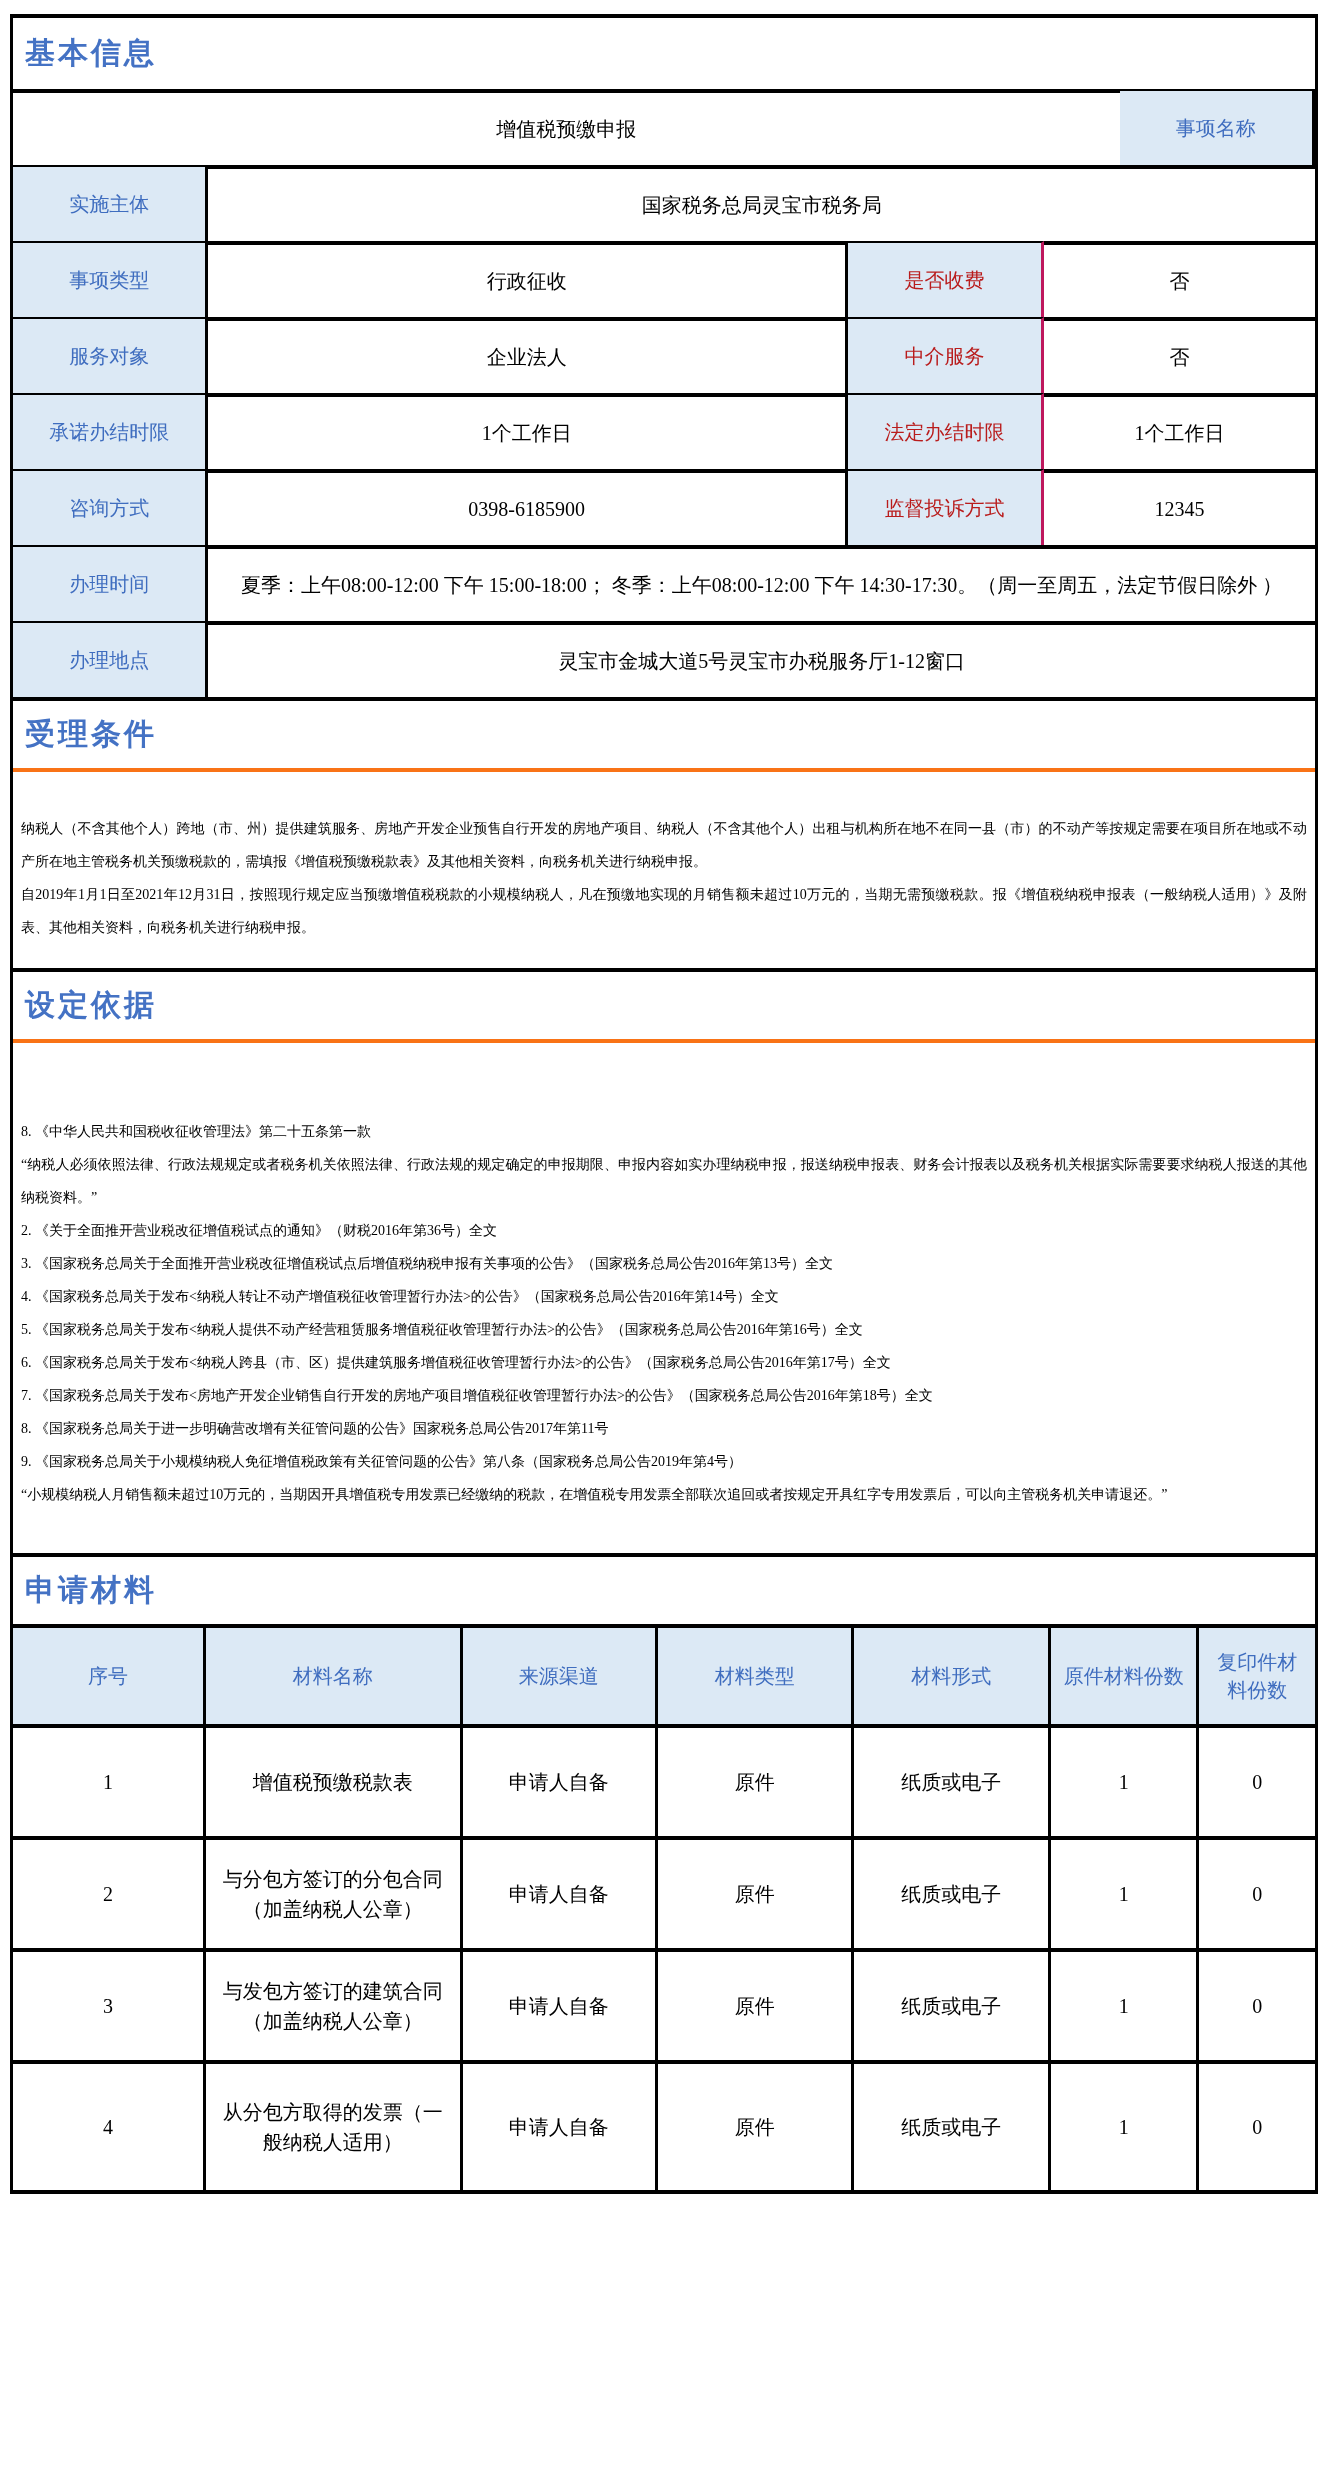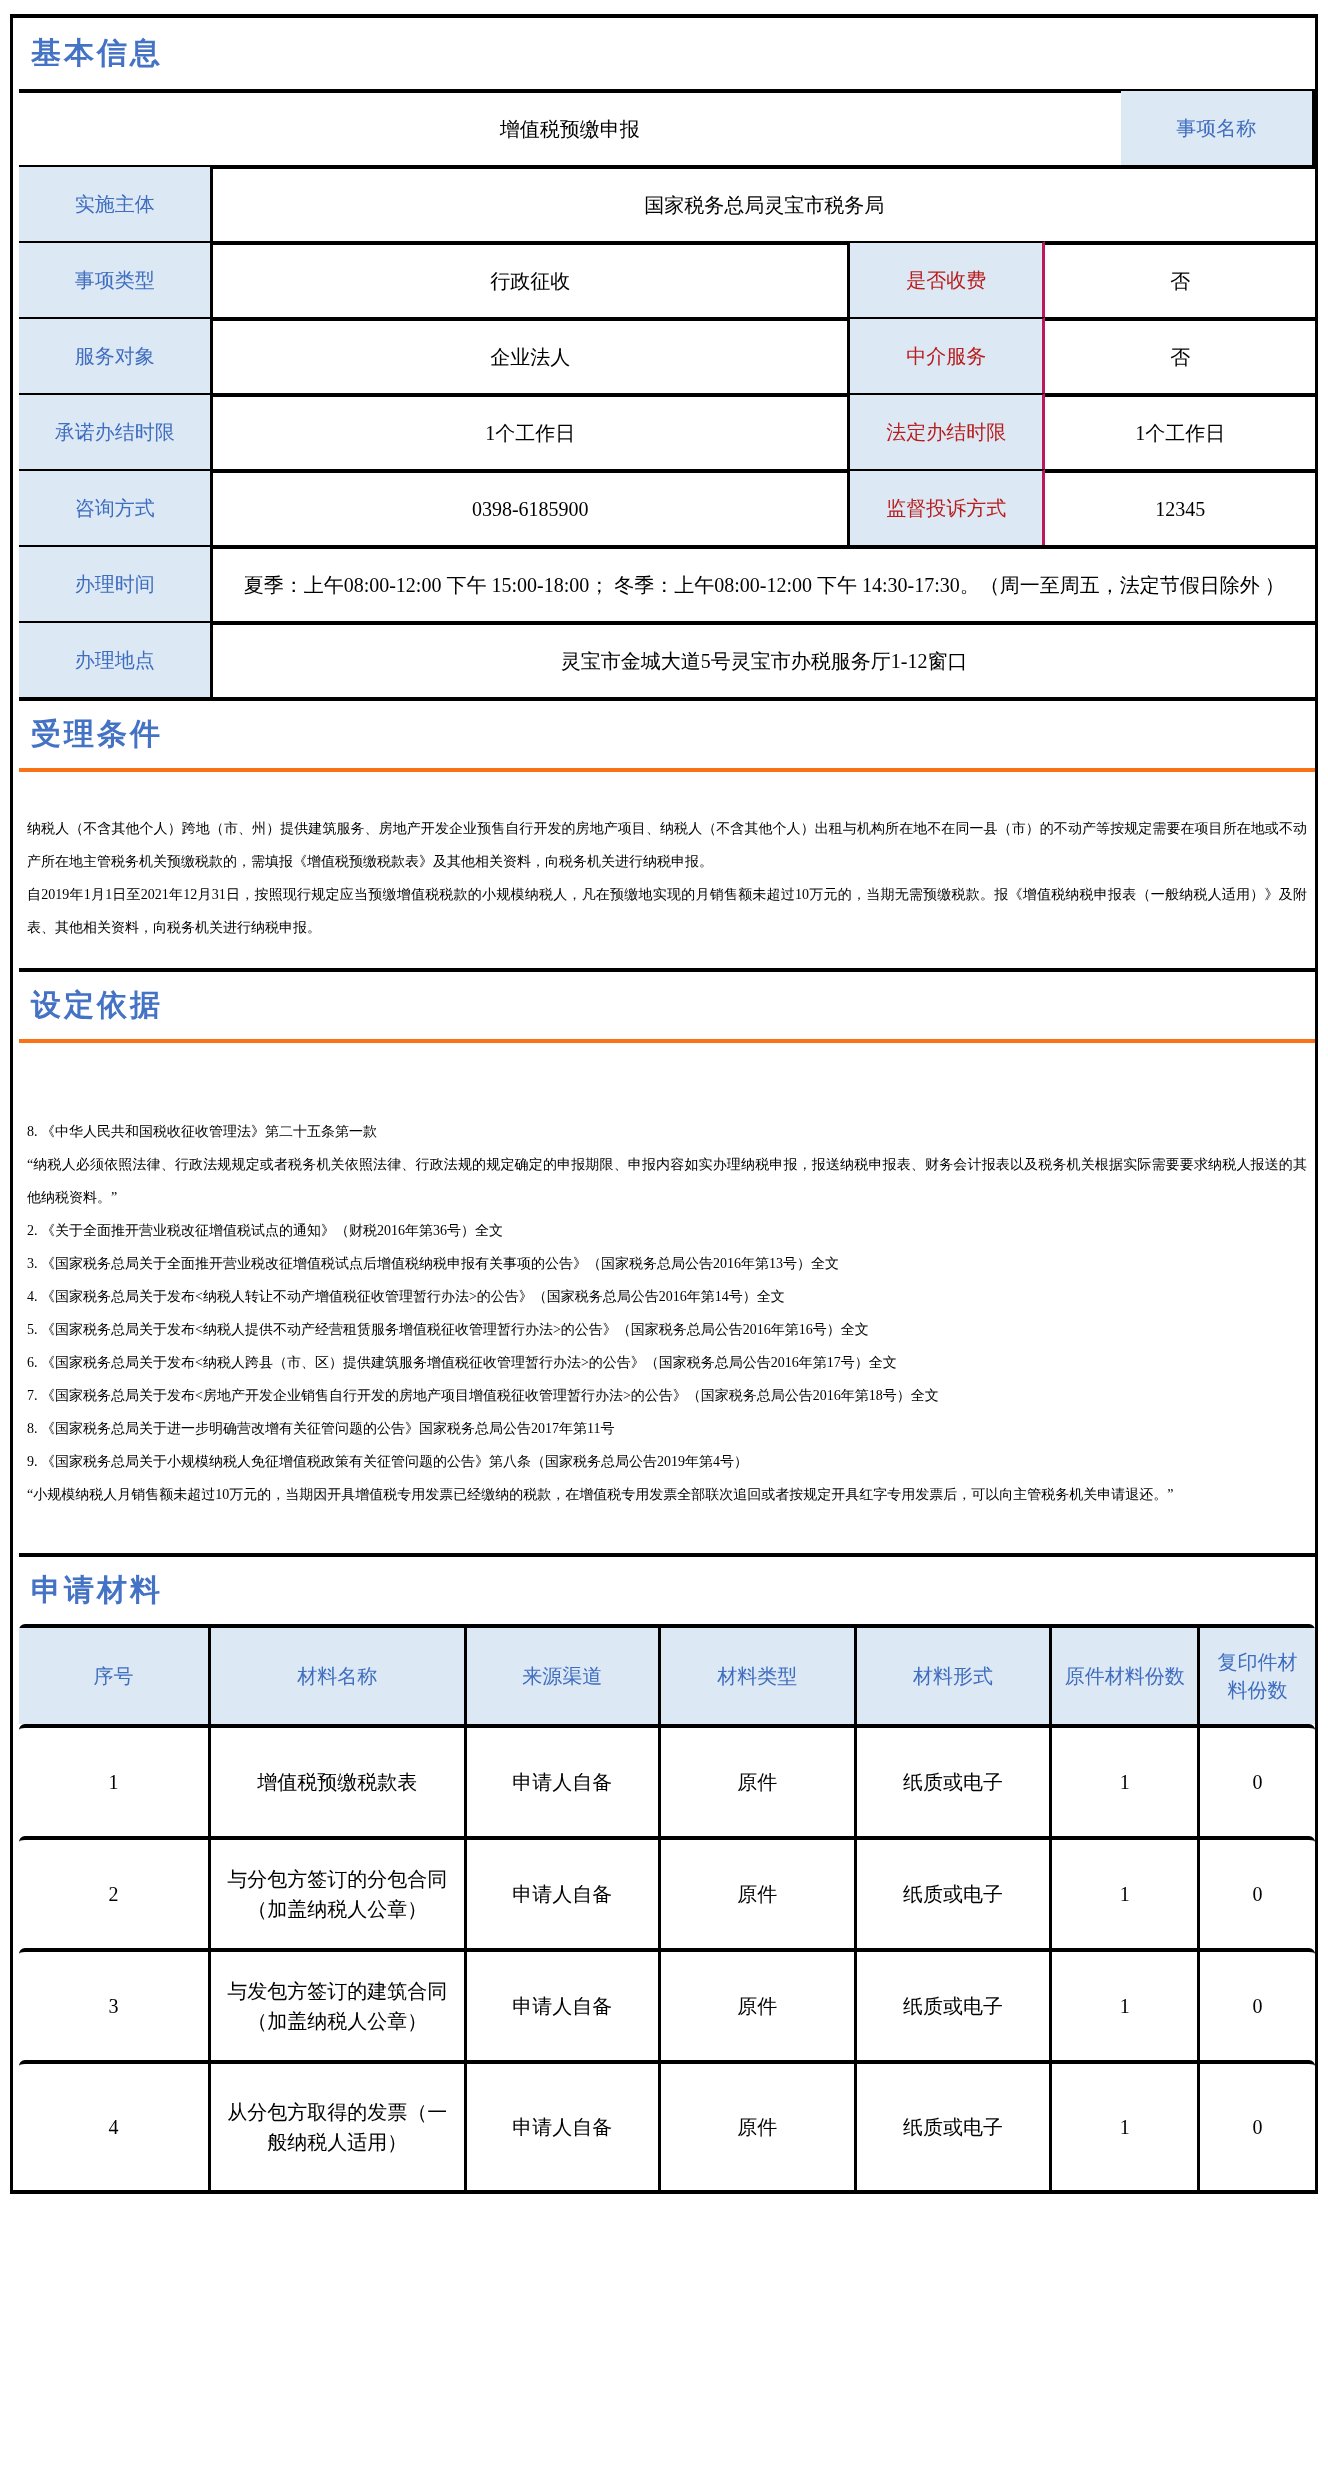--- a/index.html
+++ b/index.html
@@ -10,21 +10,20 @@
     font-family: "Liberation Serif", serif;
     color: #000;
   }
   .doc {
     width: 1308px;
     margin: 14px 10px 0 10px;
     border: 3px solid #000;
     border-top-width: 4px;
     border-bottom-width: 4px;
     background: #fff;
-    padding-left: 6px;
   }
   
   .sec-title {
     display: flex; align-items: center;
     min-height: 71px;
     padding: 2px 12px;
     font-family: "Liberation Sans", sans-serif;
     font-weight: bold;
     font-size: 30px;
     letter-spacing: 3px;
@@ -64,21 +63,21 @@
   .textbox {
     border-top: 4px solid #f97316;
     font-size: 14px;
     line-height: 33px;
     padding: 40px 8px 24px 8px;
     text-align: justify;
   }
   .textbox p { margin: 0; }
   .textbox.basis { padding: 72px 8px 42px 8px; }
   
-  .mrow { display: flex; align-items: stretch; min-height: 112px; border-radius: 6px; }
+  .mrow { display: flex; align-items: stretch; min-height: 112px; }
   .mrow { border-top: 4px solid #000; }
   .mrow:last-child { min-height: 130px; }
   .mcell {
     display: flex; align-items: center; justify-content: center;
     text-align: center;
     font-size: 20px;
     line-height: 30px;
     padding: 6px 8px;
     border-left: 3px solid #000;
   }

